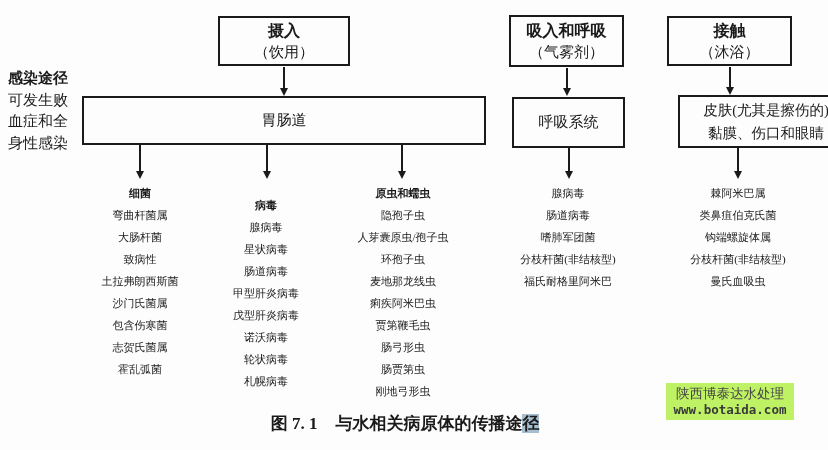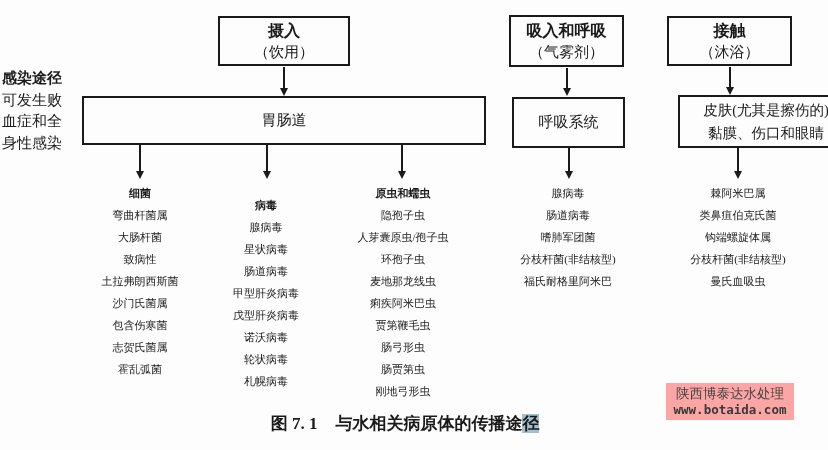--- a/index.html
+++ b/index.html
@@ -20,33 +20,33 @@
   .box .skin-line { font-size:14.5px; line-height:23px; white-space:nowrap; }
 
   .arrow { position:absolute; width:0; border-left:2px solid #1a1a1a; }
   .arrow::after {
     content:""; position:absolute; left:-5px; bottom:-8px;
     width:0; height:0;
     border-left:4px solid transparent; border-right:4px solid transparent;
     border-top:8px solid #1a1a1a;
   }
 
-  .left-note { position:absolute; left:2px; top:68px; width:86px; font-size:15px; line-height:21.5px; }
+  .left-note { position:absolute; left:8px; top:68px; width:86px; font-size:15px; line-height:21.5px; }
   .left-note .ln-title { font-weight:bold; }
 
   .col { position:absolute; top:182px; text-align:center; font-size:11px; line-height:22px; white-space:nowrap; }
   .col-header { font-weight:bold; }
 
   .caption { position:absolute; left:115px; top:412px; width:580px; text-align:center;
              font-weight:bold; font-size:17px; }
   .caption .cap-prefix { margin-right:18px; }
   .caption .cap-hl { background:#a6becd; }
 
   .watermark { position:absolute; left:666px; top:383px; width:128px;
-               background:#fca5a5; text-align:center; padding:2px 0 3px 0; }
+               background:#bef264; text-align:center; padding:2px 0 3px 0; }
   .watermark .wm-cn { font-family:"Liberation Sans","DejaVu Sans",sans-serif; font-size:13.5px; color:#454545; line-height:17px; }
   .watermark .wm-url { font-family:"DejaVu Sans Mono","Liberation Mono",monospace; font-size:12.5px; font-weight:bold; color:#3a3a3a; line-height:15px; }
 </style>
 </head>
 <body>
 
 <div id="stage">
 
   <div class="left-note">
     <div class="ln-title">感染途径</div>

